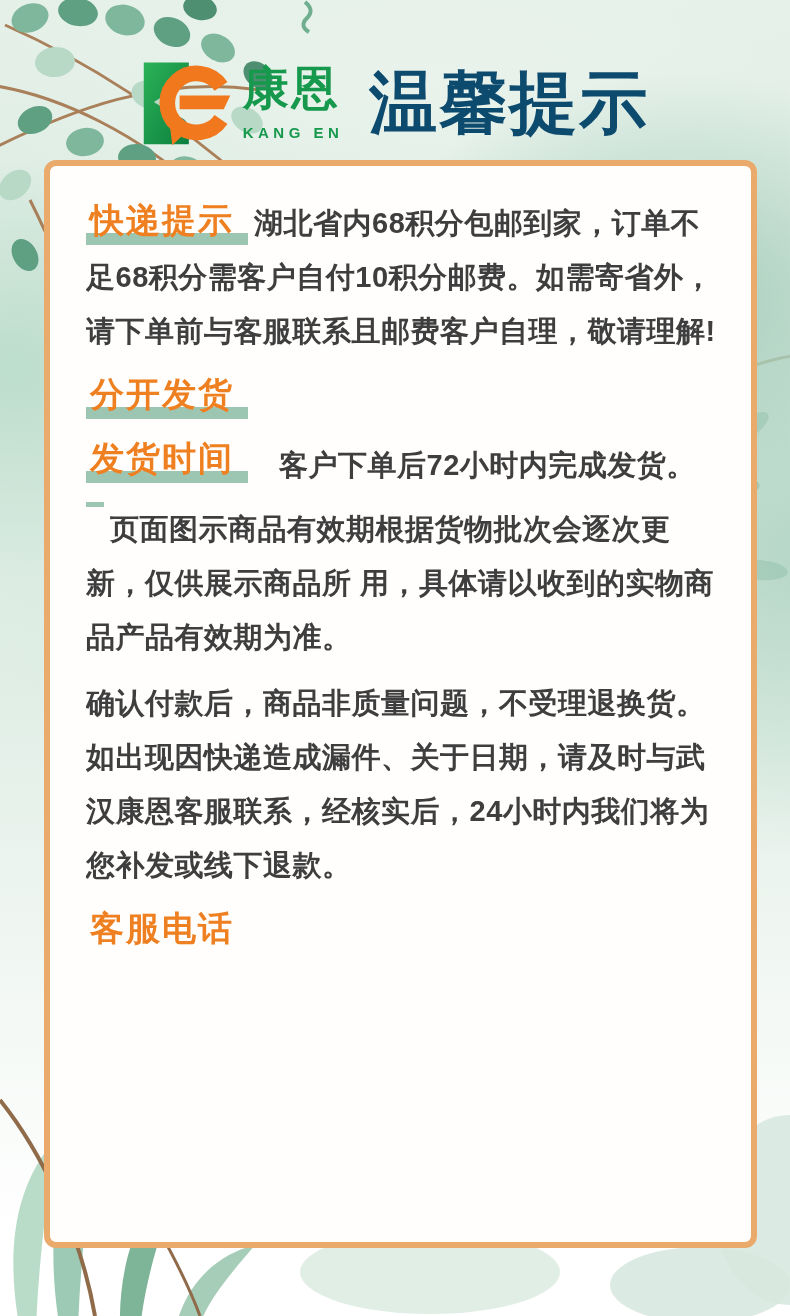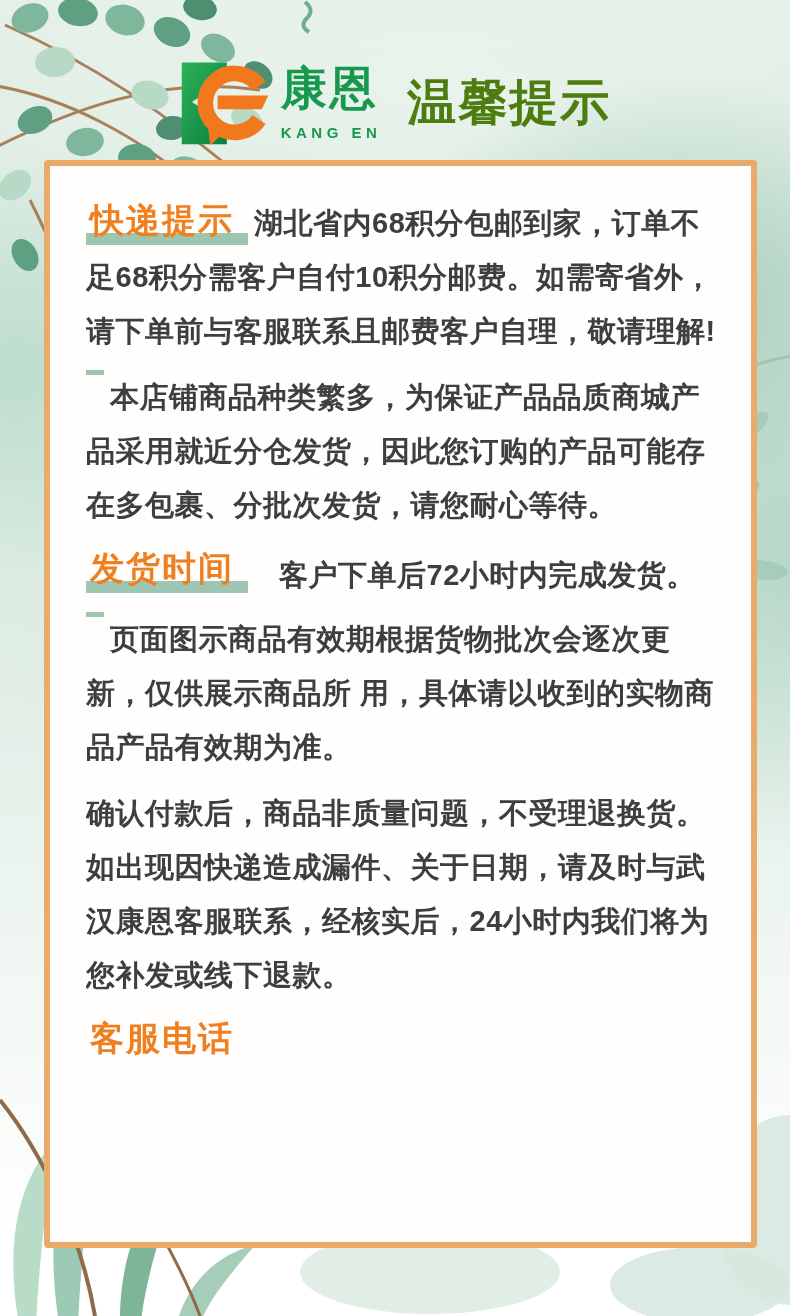--- a/index.html
+++ b/index.html
@@ -23,28 +23,28 @@
   .header{
     position:absolute;top:46px;left:0;width:100%;height:112px;z-index:3;
     display:flex;align-items:center;justify-content:center;gap:16px;
   }
   .logo{display:flex;align-items:center;gap:10px;}
   .logo-icon{width:92px;height:92px;flex:0 0 auto;}
   .logo-text{display:flex;flex-direction:column;align-items:flex-start;line-height:1;}
   .logo-cn{font-size:46px;font-weight:900;color:#17994d;letter-spacing:3px;}
   .logo-en{font-size:15px;font-weight:700;color:#17994d;letter-spacing:4.5px;margin-top:14px;}
   .page-title{
-    font-size:49px;font-weight:900;color:#4d7c0f;letter-spacing:2px;line-height:1;
+    font-size:68px;font-weight:900;color:#0c4a6e;letter-spacing:2px;line-height:1;
     margin-left:10px;white-space:nowrap;
   }
 
   
   .card{
     position:absolute;left:44px;top:160px;width:713px;height:1088px;z-index:2;
-    box-sizing:border-box;background:#fffefc;border:6px solid #eaaa6b;border-radius:4px;
+    box-sizing:border-box;background:#fffefc;border:6px solid #eaaa6b;border-radius:12px;
     padding:30px 34px 0 36px;overflow:hidden;
   }
   .section{margin-bottom:12px;overflow:hidden;}
   .section:after{content:"";display:block;clear:both;}
   .sec-head{
     float:left;position:relative;margin:2px 16px 6px 0;
     font-size:34px;font-weight:800;color:#ef8021;letter-spacing:2px;
     padding:0 4px;line-height:44px;white-space:nowrap;
   }
   .sec-head .label{position:relative;z-index:1;}
@@ -162,22 +162,22 @@
     <span class="sec-head">
       <span class="bar"></span>
       <span class="label">快递提示</span>
     </span>
     <span class="sec-text">湖北省内68积分包邮到家，订单不足68积分需客户自付10积分邮费。如需寄省外，请下单前与客服联系且邮费客户自理，敬请理解!</span>
   </div>
 
   <div class="section">
     <span class="sec-head">
       <span class="bar"></span>
-    </span>
-    <span class="sec-text">本店铺商品种类繁多，为保证产品品质商城产品采用就近分仓发货，因此您订购的产品可能存在多包裹、分批次发货，请您耐心等待。</span>
+      <span class="label">分开发货</span>
+    </span>
   </div>
 
   <div class="section single-line">
     <span class="sec-head">
       <span class="bar"></span>
       <span class="label">发货时间</span>
     </span>
     <span class="sec-text">客户下单后72小时内完成发货。</span>
   </div>
 

